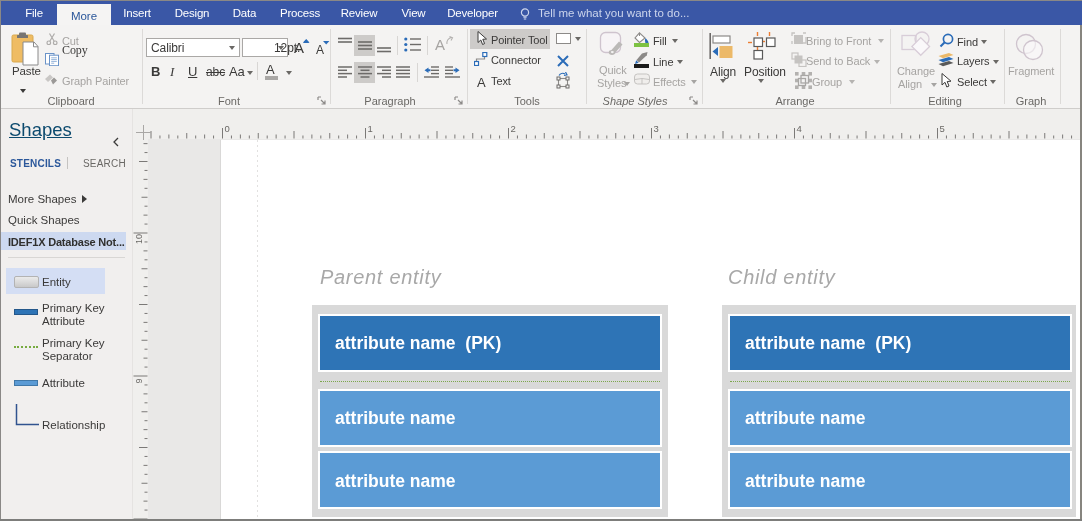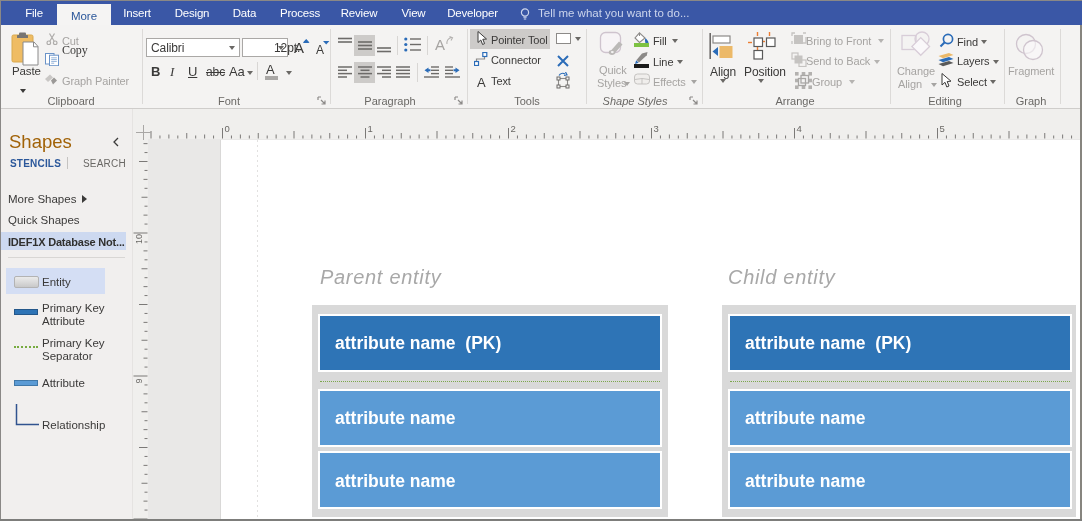--- a/index.html
+++ b/index.html
@@ -554,21 +554,21 @@
         <text x="9" y="100" font-size="9" fill="#6a6865" font-family="Liberation Sans" transform="rotate(-90 9 100)" text-anchor="middle">10</text>
         <text x="9" y="242" font-size="9" fill="#6a6865" font-family="Liberation Sans" transform="rotate(-90 9 242)" text-anchor="middle">9</text>
       </svg></div>
 
 <svg class="abs" style="left:134px;top:124px;" width="17" height="16" viewBox="0 0 17 16">
   <line x1="2" y1="8.5" x2="17" y2="8.5" stroke="#a9a7a5" stroke-width="1"></line>
   <line x1="9.5" y1="1" x2="9.5" y2="16" stroke="#a9a7a5" stroke-width="1"></line>
 </svg>
 
 <div class="abs" style="left:1px;top:109px;width:132px;height:410px;background:#f1efee;border-right:1px solid #e5e3e1;"></div>
-<div class="abs" style="left:9px;top:131px;font-size:18.5px;color:#a16207;">Shapes</div>
+<div class="abs" style="left:9px;top:119px;font-size:18.5px;color:#0c4a6e;text-decoration:underline;">Shapes</div>
 <svg class="abs" style="left:112px;top:137px;" width="8" height="10" viewBox="0 0 8 10">
       <path d="M6 1 L2 5 L6 9" fill="none" stroke="#3b3a39" stroke-width="1.3"></path>
     </svg>
 <div class="abs" style="left:10px;top:158px;font-size:10px;font-weight:bold;color:#2b579a;letter-spacing:0.2px;">STENCILS</div>
 <div class="abs" style="left:67px;top:157px;width:1px;height:12px;background:#c5c3c1;"></div>
 <div class="abs" style="left:83px;top:158px;font-size:10px;color:#6a6865;letter-spacing:0.2px;">SEARCH</div>
 <div class="abs" style="left:8px;top:192.5px;font-size:11.5px;color:#3b3a39;">More Shapes</div>
 <svg class="abs" style="left:81px;top:194px;" width="7" height="10" viewBox="0 0 7 10">
       <path d="M1 1 L6 5 L1 9 Z" fill="#3b3a39"></path>
     </svg>

